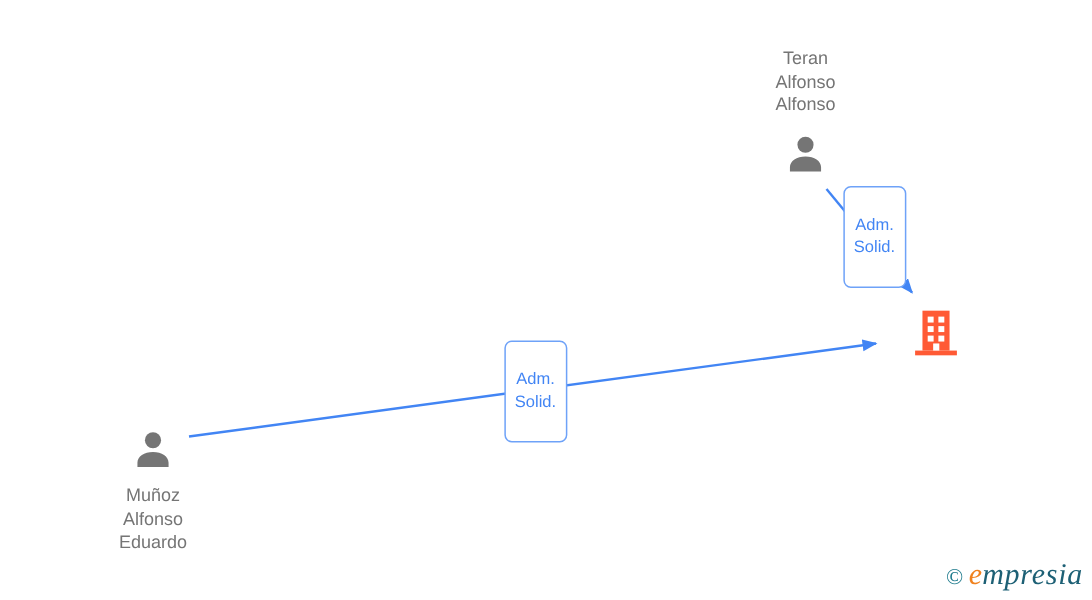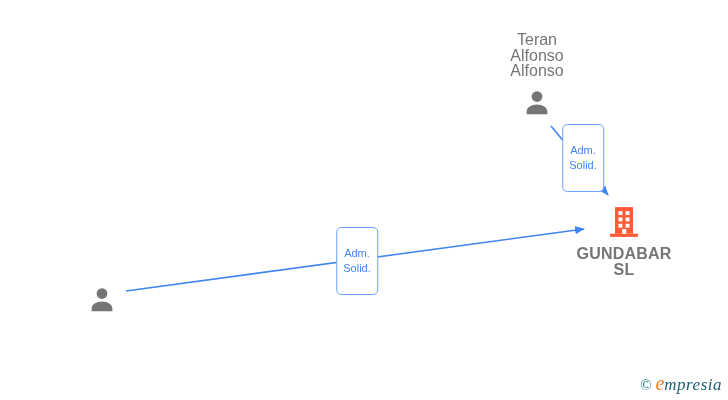--- a/index.html
+++ b/index.html
@@ -7,21 +7,21 @@
     width: 728px; height: 400px; overflow: hidden;
     background: #ffffff;
     font-family: "Liberation Sans", "DejaVu Sans", sans-serif;
   }
   #canvas { position: relative; width: 728px; height: 400px; background: #ffffff; }
   #edges-svg { position: absolute; left: 0; top: 0; z-index: 1; }
 
   .node-icon { position: absolute; z-index: 2; line-height: 0; cursor: pointer; }
   .node-label {
     position: absolute; z-index: 2;
-    font-size: 16px; line-height: 15.5px; color: #757575;
+    font-size: 12px; line-height: 15.5px; color: #757575;
     text-align: center; white-space: nowrap;
   }
   .node-label.company { font-weight: bold; letter-spacing: .2px; }
   .node-label span { display: block; }
 
   .edge-label {
     position: absolute; z-index: 3;
     transform: translate(-50%, -50%);
     background: #ffffff;
     border: 1.5px solid #6ea2f8;
@@ -33,21 +33,21 @@
   }
   .edge-label span { display: block; }
 
   .watermark {
     position: absolute; right: 6px; bottom: 5px; z-index: 4;
     font-family: "Liberation Serif", "DejaVu Serif", serif;
     font-style: italic; white-space: nowrap; user-select: none;
   }
   .wm-copy  { color: #1d7a8c; font-size: 15px; margin-right: 4px; }
   .wm-e     { color: #f0821e; font-size: 20px; }
-  .wm-rest  { color: #1d6075; font-size: 17px; letter-spacing: .5px; }
+  .wm-rest  { color: #1d6075; font-size: 20px; letter-spacing: .5px; }
 </style>
 </head>
 <body>
 
 <div id="canvas">
     <svg id="edges-svg" width="728" height="400">
       <defs>
         <marker id="arrow" markerUnits="userSpaceOnUse" markerWidth="11" markerHeight="9" refX="9" refY="4" orient="auto">
           <path d="M0,0 L10,4 L0,8 Z" fill="#4285f4"></path>
         </marker>
@@ -64,37 +64,38 @@
       </svg></div>
     <div class="node-label" style="left: 537px; top: 78px; transform: translate(-50%, -100%);">
       <span>Teran</span>
       <span>Alfonso</span>
       <span>Alfonso</span>
     </div>
     <div class="node-icon" style="left: 87px; top: 285px;"><svg viewBox="0 0 24 24" width="30" height="30">
         <circle cx="12" cy="6.8" r="4.3" fill="#757575"></circle>
         <path d="M12 13.1c-4.7 0-8.3 2.4-8.3 5.7V21h16.6v-2.2c0-3.3-3.6-5.7-8.3-5.7z" fill="#757575"></path>
       </svg></div>
+    <div class="node-label" style="left: 102px; top: 323px; transform: translateX(-50%);">
+      <span>Muñoz</span>
+      <span>Alfonso</span>
+      <span>Eduardo</span>
+    </div>
     <div class="node-icon" style="left: 605px; top: 203px;"><svg viewBox="0 0 24 24" width="38" height="38">
         <rect x="3.2" y="19.4" width="17.6" height="2" fill="#ff5a35"></rect>
         <rect x="6.3" y="2.6" width="11.4" height="16.8" fill="#ff5a35"></rect>
         <g fill="#ffffff">
           <rect x="8.5" y="5.1" width="2.5" height="2.5"></rect>
           <rect x="13" y="5.1" width="2.5" height="2.5"></rect>
           <rect x="8.5" y="9.1" width="2.5" height="2.5"></rect>
           <rect x="13" y="9.1" width="2.5" height="2.5"></rect>
           <rect x="8.5" y="13.1" width="2.5" height="2.5"></rect>
           <rect x="13" y="13.1" width="2.5" height="2.5"></rect>
           <rect x="10.8" y="16.4" width="2.6" height="3"></rect>
         </g>
       </svg></div>
-    <div class="node-label company" style="left: 624px; top: 246px; transform: translateX(-50%);">
-      <span>GUNDABAR</span>
-      <span>SL</span>
-    </div>
     <div class="edge-label" style="left: 583px; top: 158px;">
       <span>Adm.</span>
       <span>Solid.</span>
     </div>
     <div class="edge-label" style="left: 357px; top: 261px;">
       <span>Adm.</span>
       <span>Solid.</span>
     </div>
   </div>
 

